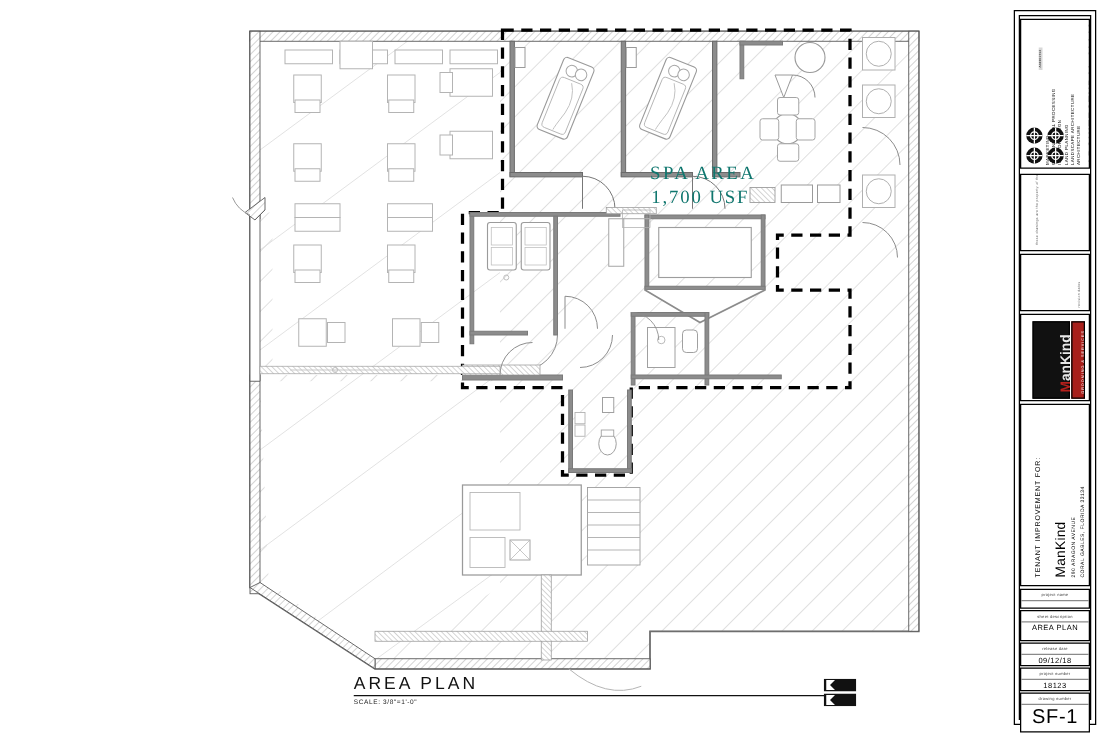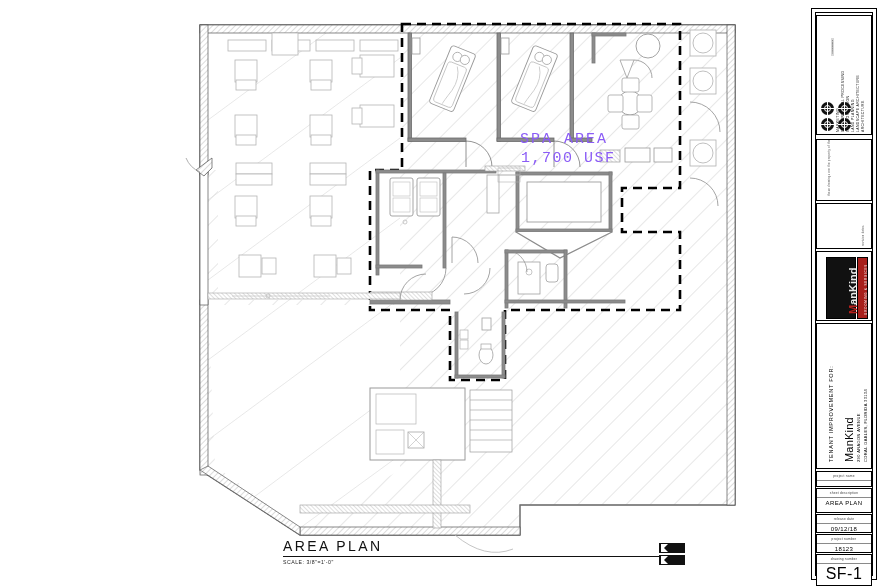--- a/index.html
+++ b/index.html
@@ -4,22 +4,22 @@
 <style>
   html,body{margin:0;padding:0;background:#ffffff;}
   body{width:882px;height:588px;overflow:hidden;
        font-family:"Liberation Sans",sans-serif;color:#000;}
   #sheet{position:relative;width:882px;height:588px;background:#fff;}
 
   
   #plan-svg{position:absolute;left:0;top:0;width:882px;height:588px;}
 
   
-  .plan-label{position:absolute;font-family:Liberation Mono, monospace;
-              letter-spacing:1.2px;color:#8b5cf6;white-space:nowrap;}
+  .plan-label{position:absolute;font-family:Liberation Serif, serif;
+              letter-spacing:1.2px;color:#0f766e;white-space:nowrap;}
   #spa-area-name{left:520px;top:131px;font-size:15px;letter-spacing:2px;}
   #spa-area-usf{left:521px;top:150px;font-size:15px;letter-spacing:1.5px;}
 
   
   #dwg-title-wrap{position:absolute;left:283px;top:538px;width:385px;}
   #dwg-title{font-size:14px;letter-spacing:2.4px;color:#111;}
   #dwg-title-rule{height:1px;background:#111;margin-top:2px;width:385px;}
   #dwg-scale{font-size:5.2px;letter-spacing:.5px;color:#222;margin-top:2px;}
 
   

